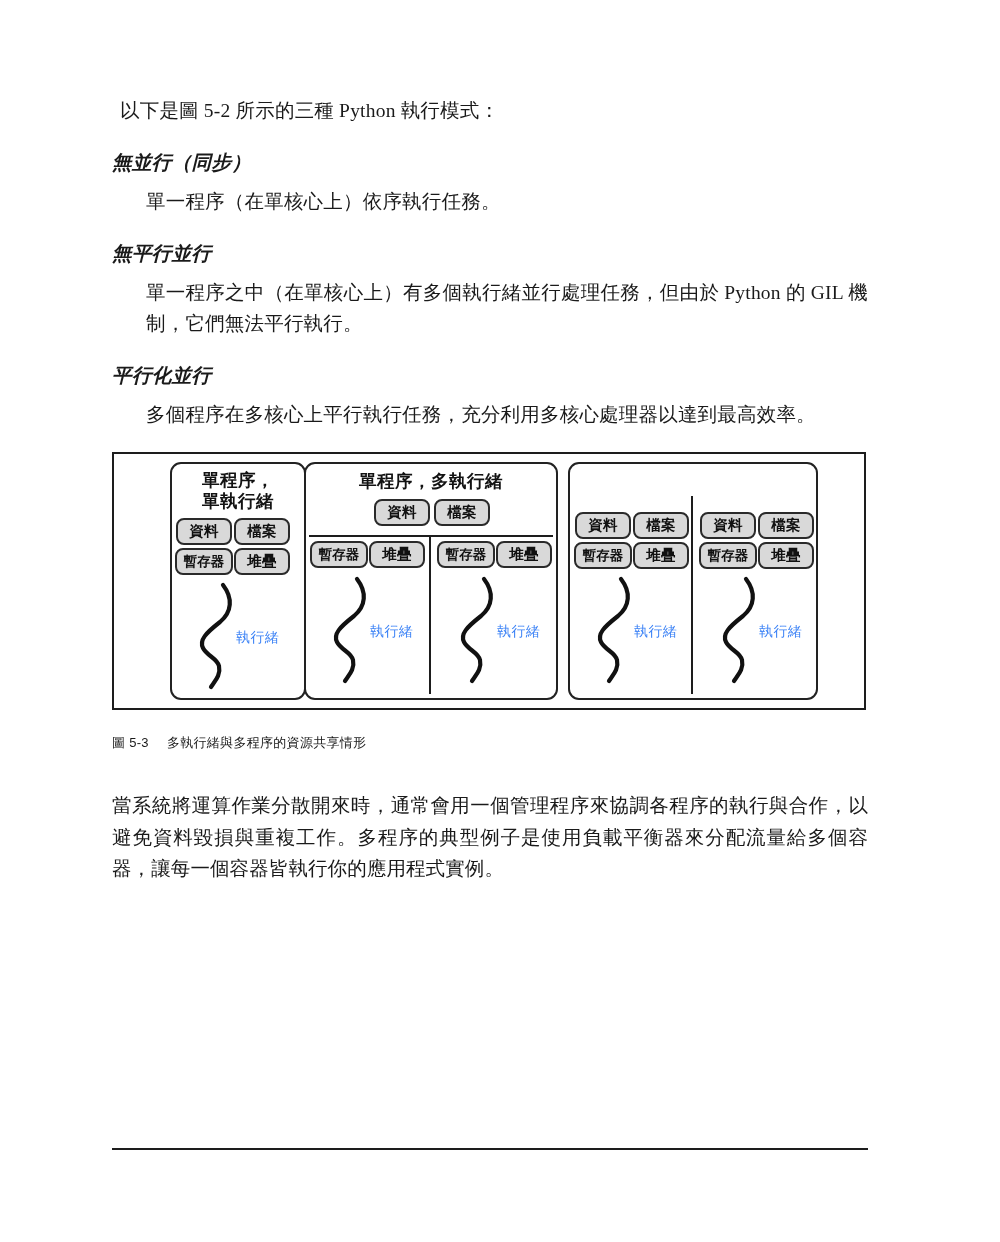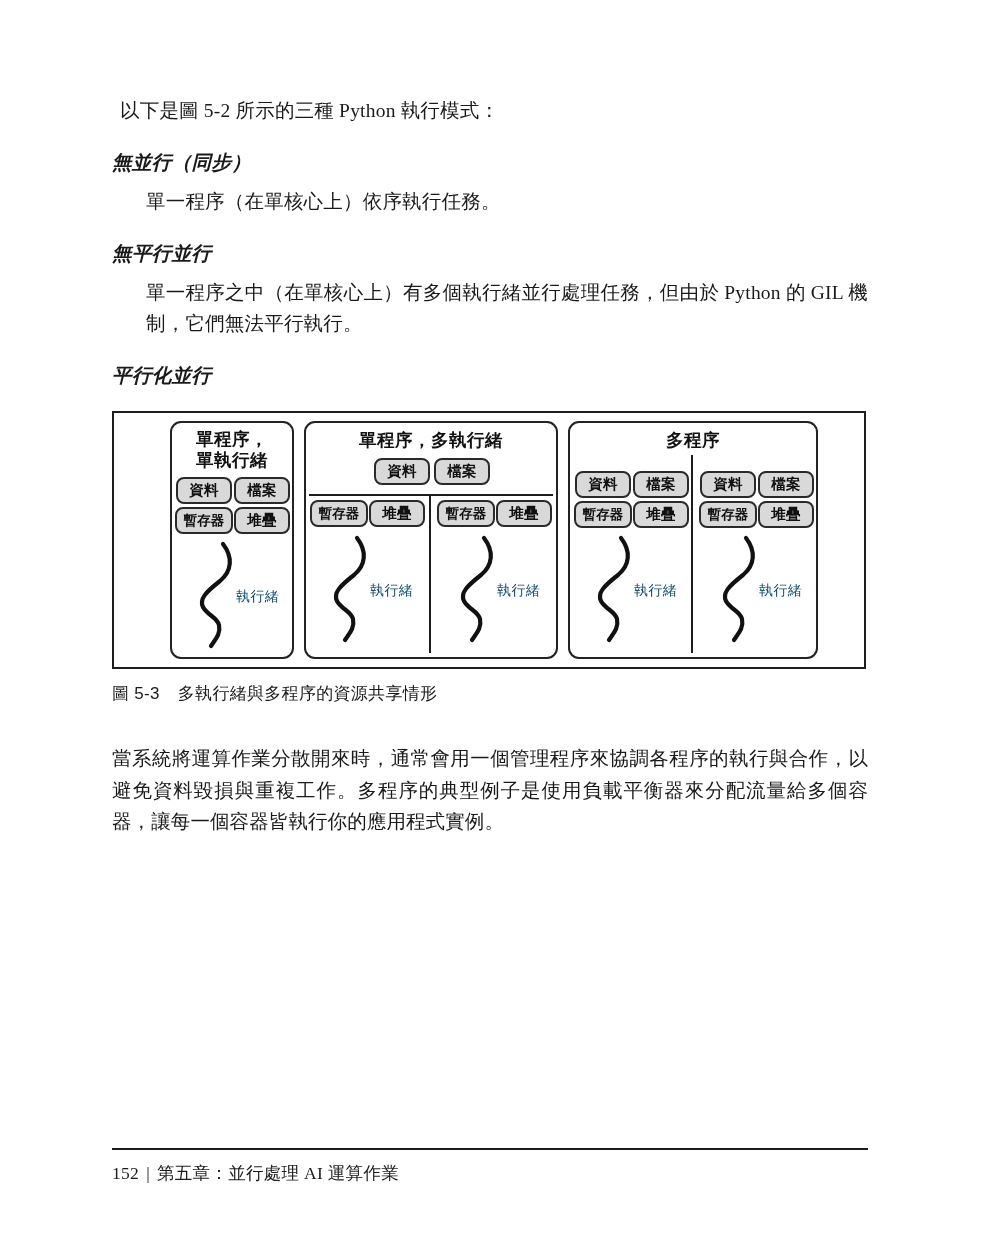--- a/index.html
+++ b/index.html
@@ -82,21 +82,21 @@
 
   .panel {
     position: absolute;
     top: 8px;
     bottom: 8px;
     border: 2.2px solid #222222;
     border-radius: 11px;
     box-sizing: border-box;
     background: #ffffff;
   }
-  .panel-1 { left: 56px;  width: 124px; }
+  .panel-1 { left: 56px;  width: 136px; }
   .panel-2 { left: 190px; width: 254px; }
   .panel-3 { left: 454px; width: 250px; }
 
   .panel-title {
     position: absolute;
     left: 0; right: 0;
     top: 7px;
     text-align: center;
     font-weight: 700;
     font-size: 17.5px;
@@ -143,29 +143,29 @@
   }
   .thread-squiggle {
     position: absolute;
     width: 46px;
     height: 108px;
   }
   .thread-label {
     position: absolute;
     font-family: "Liberation Sans", "DejaVu Sans", sans-serif;
     font-size: 14px;
-    color: #0c4a6e;
+    color: #3b82f6;
     letter-spacing: 0.4px;
     white-space: nowrap;
     text-align: center;
   }
 
   .fig-caption {
-    margin-top: 13px;
-    font-size: 17px;
+    margin-top: 24px;
+    font-size: 13px;
     letter-spacing: 0.3px;
     font-family: "Liberation Sans", "DejaVu Sans", sans-serif;
     color: #1a1a1a;
   }
   .fig-caption .fig-num { margin-right: 18px; }
 
   .after-fig-para {
     margin-top: 38px;
   }
 
@@ -198,20 +198,21 @@
 
     <p class="intro-line">以下是圖 5-2 所示的三種 Python 執行模式：</p>
 
     <h3 class="term">無並行（同步）</h3>
     <p class="term-def">單一程序（在單核心上）依序執行任務。</p>
 
     <h3 class="term">無平行並行</h3>
     <p class="term-def">單一程序之中（在單核心上）有多個執行緒並行處理任務，但由於 Python 的 GIL 機制，它們無法平行執行。</p>
 
     <h3 class="term">平行化並行</h3>
+    <p class="term-def">多個程序在多核心上平行執行任務，充分利用多核心處理器以達到最高效率。</p>
 
 
     <div class="figure-wrap">
 
       <div class="figure-frame">
 
         <div class="panel panel-1">
           <div class="panel-title two-line">
             <div>單程序，</div>
             <div>單執行緒</div>
@@ -254,23 +255,20 @@
           <div class="chip" style="left:190px; top:77px;">堆疊</div>
           <div class="thread-unit" style="left:145px; top:112px;">
             <svg class="thread-squiggle" viewBox="0 0 46 108" fill="none">
               <path d="M33 3 C 43 16, 42 30, 30 40 C 16 51, 9 58, 13 66 C 17 74, 27 76, 29 84 C 31 93, 25 99, 21 105" stroke="#111111" stroke-width="4.2" stroke-linecap="round" fill="none"></path>
             </svg>
             <div class="thread-label" style="left:46px; top:47px;">執行緒</div>
           </div>
         </div>
 
         <div class="panel panel-3">
-          <div class="panel-title">
-            <div>多程序</div>
-          </div>
 
           <div class="divider-v" style="left:121px; top:32px; bottom:4px;"></div>
 
           <div class="chip" style="left:5px; top:48px;">資料</div>
           <div class="chip" style="left:63px; top:48px;">檔案</div>
           <div class="chip wide" style="left:4px; top:78px;">暫存器</div>
           <div class="chip" style="left:63px; top:78px;">堆疊</div>
           <div class="thread-unit" style="left:18px; top:112px;">
             <svg class="thread-squiggle" viewBox="0 0 46 108" fill="none">
               <path d="M33 3 C 43 16, 42 30, 30 40 C 16 51, 9 58, 13 66 C 17 74, 27 76, 29 84 C 31 93, 25 99, 21 105" stroke="#111111" stroke-width="4.2" stroke-linecap="round" fill="none"></path>
@@ -296,18 +294,15 @@
         <span class="fig-num">圖 5-3</span><span>多執行緒與多程序的資源共享情形</span>
       </div>
     </div>
 
     <p class="body-para after-fig-para">當系統將運算作業分散開來時，通常會用一個管理程序來協調各程序的執行與合作，以避免資料毀損與重複工作。多程序的典型例子是使用負載平衡器來分配流量給多個容器，讓每一個容器皆執行你的應用程式實例。</p>
 
   </div>
 
   <div class="footer">
     <div class="footer-rule"></div>
-    <div class="footer-text">
-      <span>152</span><span class="sep">|</span><span>第五章：並行處理 AI 運算作業</span>
-    </div>
   </div>
 
 </div>
 
 </body></html>

